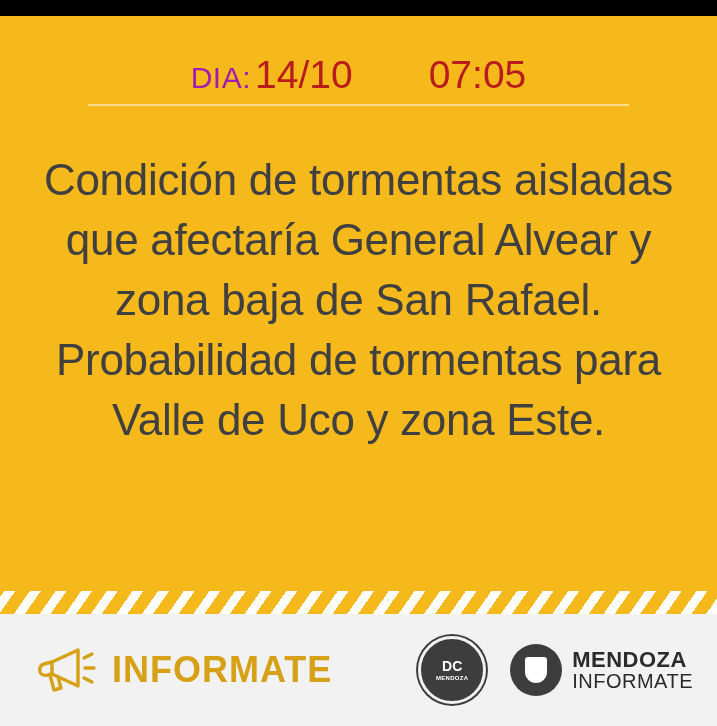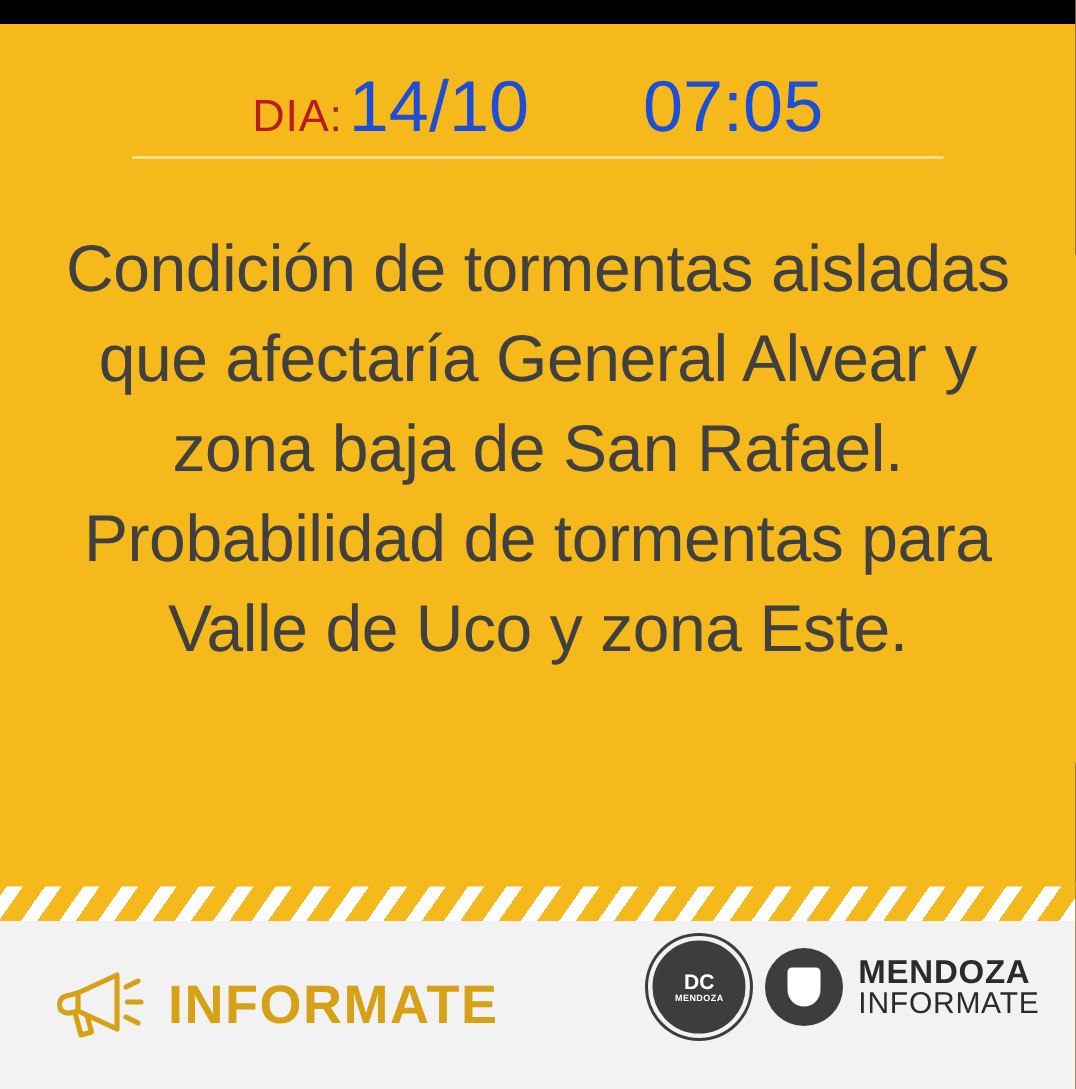--- a/index.html
+++ b/index.html
@@ -43,28 +43,28 @@
     display: flex;
     align-items: baseline;
     gap: 72px;
   }
   .field {
     display: flex;
     align-items: baseline;
   }
   .field-label {
     font-size: 30px;
+    color: #a21caf;
+    letter-spacing: 0.5px;
+    font-weight: 400;
+    margin-top: 17px;
+  }
+  .field-value {
+    font-size: 39px;
     color: #b91c1c;
-    letter-spacing: 0.5px;
-    font-weight: 400;
-    margin-top: 17px;
-  }
-  .field-value {
-    font-size: 48px;
-    color: #1d4ed8;
     font-weight: 400;
     letter-spacing: 0px;
   }
   .field .field-value { margin-left: 4px; }
   
   .header-rule {
     position: absolute;
     top: 104px;
     left: 88px;
     width: 541px;
@@ -133,23 +133,23 @@
   }
   .informate {
     font-size: 36px;
     font-weight: 700;
     color: #d6a117;
     letter-spacing: 1px;
   }
   .footer-right {
     position: absolute;
     right: 24px;
-    top: 10px;
-    display: flex;
-    gap: 10px;
+    top: 22px;
+    display: flex;
+    gap: 24px;
   }
   .dc-badge {
     width: 62px;
     height: 62px;
     border-radius: 50%;
     background: #3d3d3d;
     display: flex;
     flex-direction: column;
     align-items: center;
     justify-content: center;

